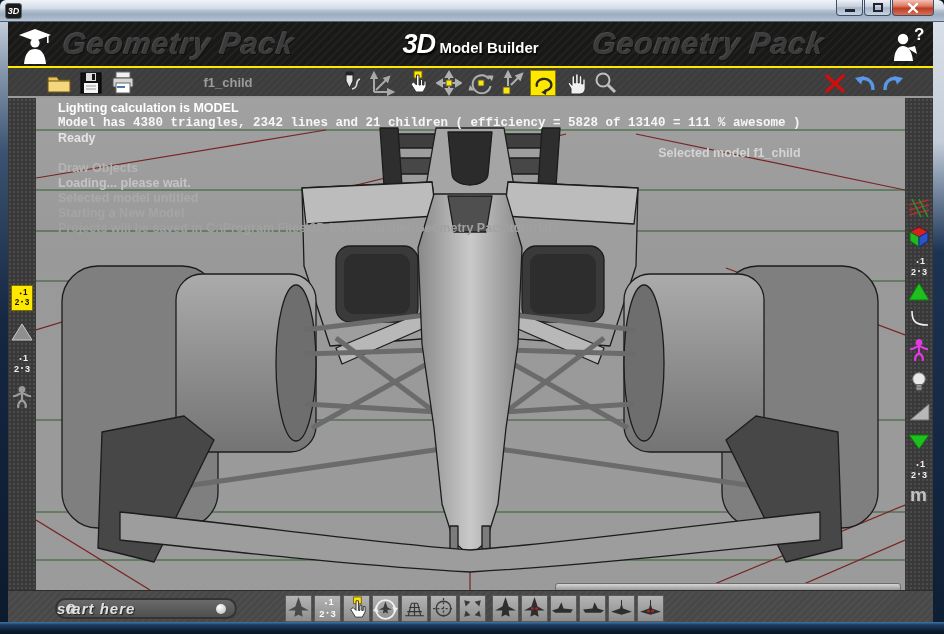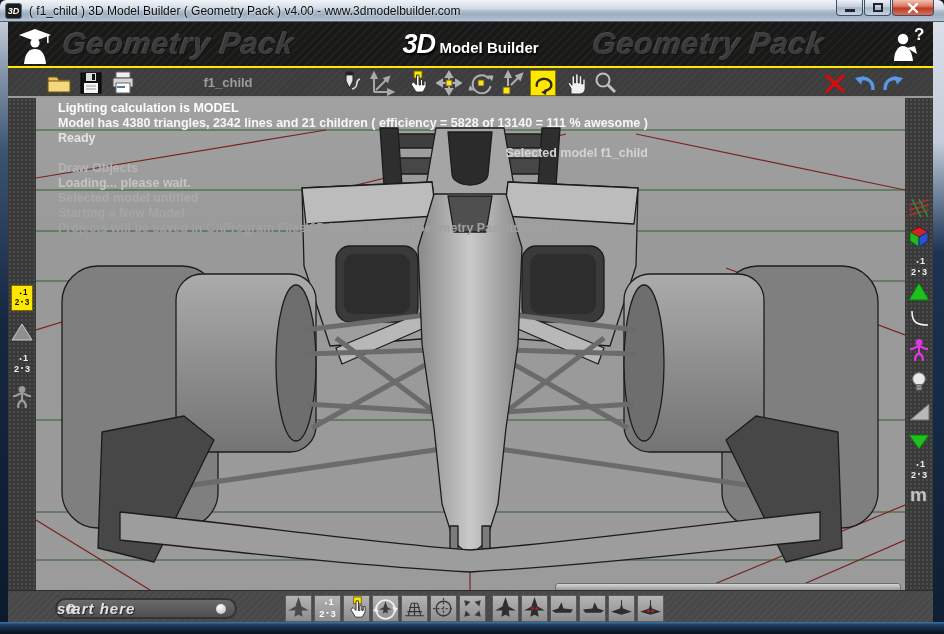--- a/index.html
+++ b/index.html
@@ -168,21 +168,20 @@
     </symbol>
     <symbol id="sym-hand-select" viewBox="0 0 26 26">
       <rect x="10" y="1" width="8" height="7" fill="#ffe800" stroke="#7a6600"></rect>
       <path d="M12.5 5v10l-3-3-2.5 2 5 8h7l3-5.5V11h-2v4h-1.5V9.5h-2v5.5H15V5z" fill="#ffffff" stroke="#333"></path>
     </symbol>
   </defs>
 </svg>
 
 <div class="titlebar">
   <div class="app-icon">3D</div>
-  <div class="title-text">( f1_child ) 3D Model Builder ( Geometry Pack ) v4.00 - www.3dmodelbuilder.com</div>
   <div class="win-controls">
     <div class="wc">
         <span class="wc-min-glyph"></span>
       </div>
     <div class="wc">
         <span class="wc-max-glyph"></span>
       </div>
     <div class="wc close">
       <svg viewBox="0 0 40 16">
           <g stroke="#ffffff" stroke-width="2.4" stroke-linecap="round">
@@ -518,21 +517,21 @@
       <rect x="446" y="428" width="8" height="26" fill="#7c7c7c"></rect>
 
       <polygon points="66,334 148,318 178,342 118,464 62,450" fill="#474747"></polygon>
       <polygon points="802,334 720,318 690,342 750,464 806,450" fill="#474747"></polygon>
 
       <path d="M84 414 C 220 428 330 444 434 452 C 538 444 648 428 784 414 L 784 442 C 650 456 540 468 434 474 C 328 468 218 456 84 442 Z" fill="#9d9d9d"></path>
     </g>
   </svg>
   <div class="messages">
       <div class="msg" style="color: rgb(255, 255, 255);">Lighting calculation is MODEL</div>
-      <div class="msg" style="color: rgb(246, 246, 246);">Model has 4380 triangles, 2342 lines and 21 children ( efficiency = 5828 of 13140 = 111 % awesome )</div>
+      <div class="msg" style="color: rgb(246, 246, 246); font-family: Liberation Mono, monospace;">Model has 4380 triangles, 2342 lines and 21 children ( efficiency = 5828 of 13140 = 111 % awesome )</div>
       <div class="msg" style="color: rgb(228, 228, 228);">Ready</div>
       <div class="msg" style="color: rgb(212, 212, 212); text-align: right;">Selected model f1_child</div>
       <div class="msg" style="color: rgb(180, 180, 180);">Draw Objects</div>
       <div class="msg" style="color: rgb(196, 196, 196);">Loading... please wait.</div>
       <div class="msg" style="color: rgb(170, 170, 170);">Selected model untitled</div>
       <div class="msg" style="color: rgb(165, 165, 165);">Starting a New Model</div>
       <div class="msg" style="color: rgb(161, 161, 161);">Projects will be saved in C:\Program Files\3D Model Builder\Geometry Pack\tutorials</div>
     </div>
   <div class="hscroll"></div>
 </div>

